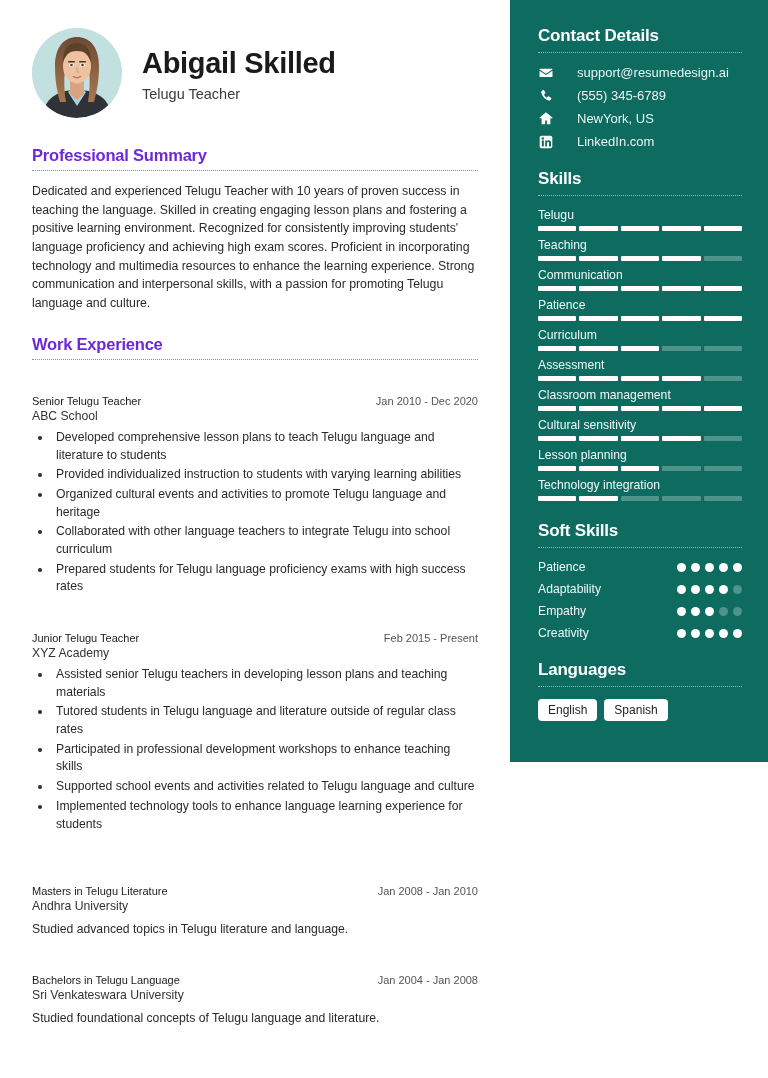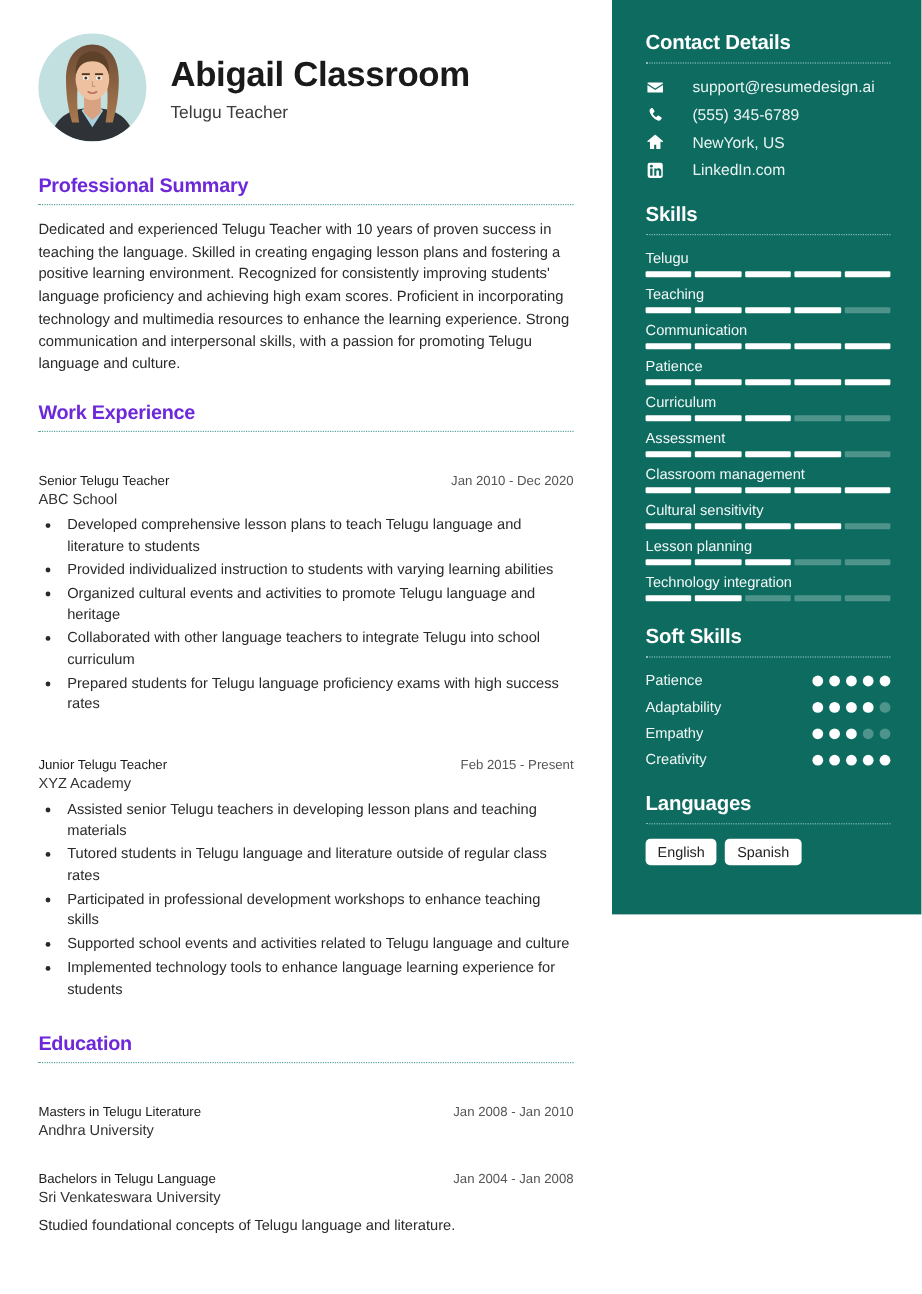--- a/index.html
+++ b/index.html
@@ -255,21 +255,21 @@
             <ellipse cx="50.5" cy="37" rx="2.4" ry="1.7" fill="#fff"></ellipse>
             <circle cx="39.5" cy="37" r="1.3" fill="#4a3a2c"></circle>
             <circle cx="50.5" cy="37" r="1.3" fill="#4a3a2c"></circle>
 
             <path d="M45 40 v4 h2" stroke="#cf9878" stroke-width="1" fill="none" stroke-linecap="round"></path>
             <path d="M41.5 48.5 q3.5 2.4 7 0" stroke="#b9705e" stroke-width="1.4" fill="none" stroke-linecap="round"></path>
           </g>
         </svg>
       </div>
       <div class="name-block">
-        <div class="name">Abigail Classroom</div>
+        <div class="name">Abigail Skilled</div>
         <div class="role">Telugu Teacher</div>
       </div>
     </div>
 
     <div class="sec">
       <div class="sec-title">Professional Summary</div>
       <div class="sec-rule"></div>
     </div>
     <p class="summary">Dedicated and experienced Telugu Teacher with 10 years of proven success in teaching the language. Skilled in creating engaging lesson plans and fostering a positive learning environment. Recognized for consistently improving students' language proficiency and achieving high exam scores. Proficient in incorporating technology and multimedia resources to enhance the learning experience. Strong communication and interpersonal skills, with a passion for promoting Telugu language and culture.</p>
 
@@ -302,31 +302,28 @@
             <li>Assisted senior Telugu teachers in developing lesson plans and teaching materials</li>
             <li>Tutored students in Telugu language and literature outside of regular class rates</li>
             <li>Participated in professional development workshops to enhance teaching skills</li>
             <li>Supported school events and activities related to Telugu language and culture</li>
             <li>Implemented technology tools to enhance language learning experience for students</li>
           </ul>
         </div>
         <div class="sec-gap"></div>
       </div>
 
-    <div class="sec">
-      <div class="sec-title">Education</div>
-      <div class="sec-rule"></div>
-    </div>
     <div id="education-list">
         <div class="entry">
           <div class="entry-head">
             <div class="entry-title">Masters in Telugu Literature</div>
             <div class="entry-date">Jan 2008 - Jan 2010</div>
           </div>
           <div class="entry-org">Andhra University</div>
+          <div class="edu-desc">Studied advanced topics in Telugu literature and language.</div>
         </div>
         <div class="entry">
           <div class="entry-head">
             <div class="entry-title">Bachelors in Telugu Language</div>
             <div class="entry-date">Jan 2004 - Jan 2008</div>
           </div>
           <div class="entry-org">Sri Venkateswara University</div>
           <div class="edu-desc">Studied foundational concepts of Telugu language and literature.</div>
         </div>
       </div>

